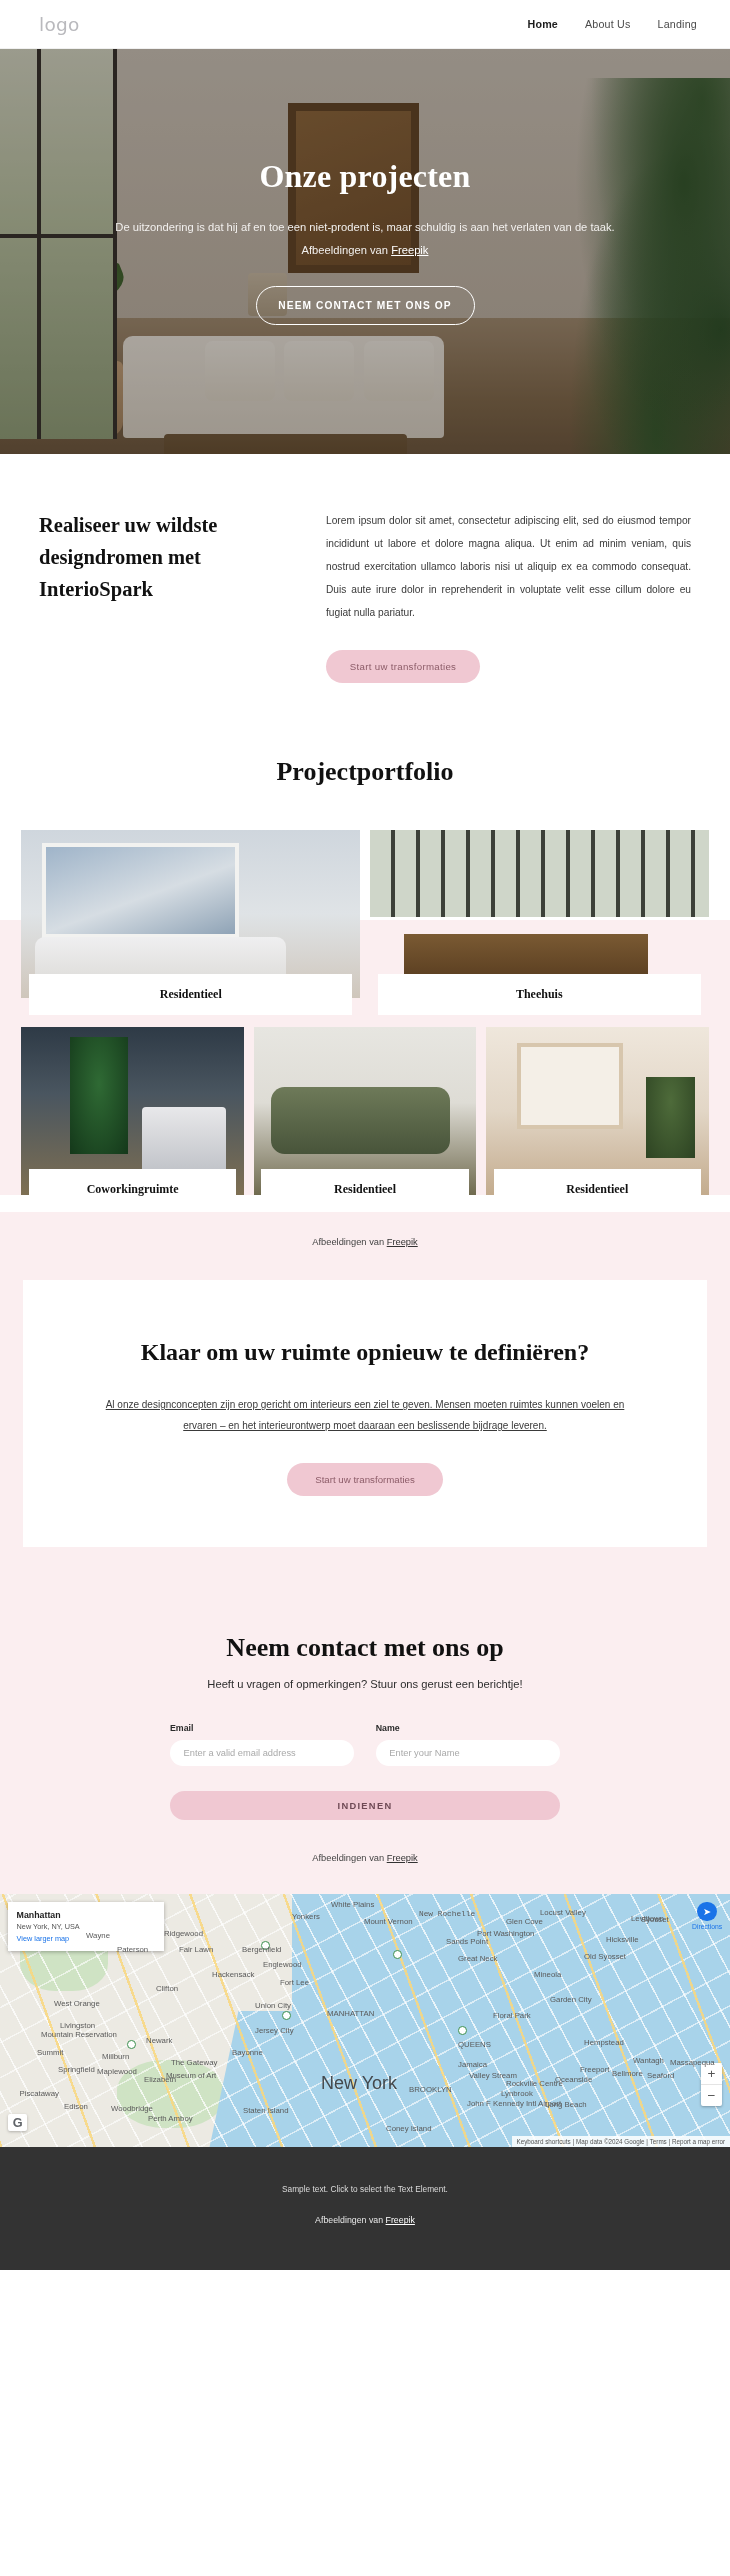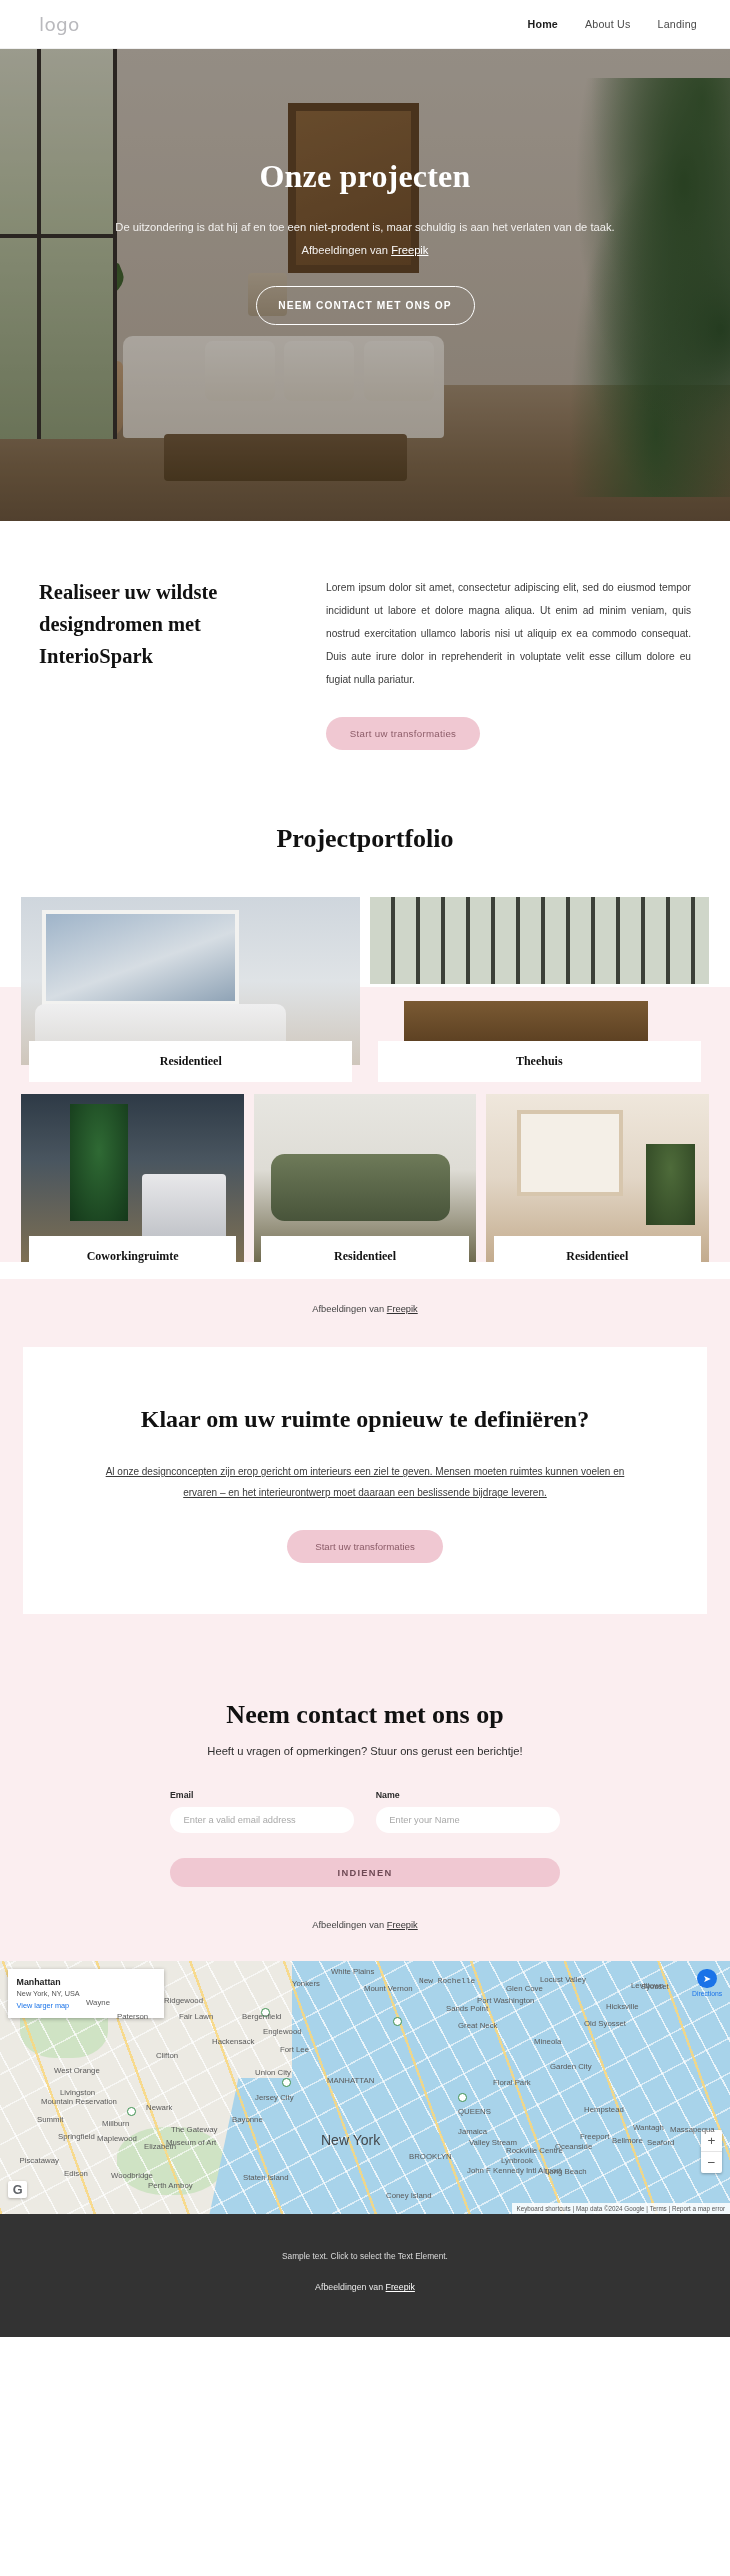--- a/index.html
+++ b/index.html
@@ -37,21 +37,21 @@
     font-weight: 700;
     color: #1c1c1c;
     letter-spacing: 0.2px;
     cursor: pointer;
   }
   .nav-item.muted { font-weight: 400; color: #4a4a4a; }
 
   
   .hero {
     position: relative;
-    height: 472px;
+    height: 405px;
     overflow: hidden;
     background: #8b5cf6;
   }
   .hero-photo { position: absolute; inset: 0; }
   .hp-wall {
     position: absolute; inset: 0;
     background:
       linear-gradient(180deg,#cfc7bb 0%, #c6bcae 40%, #b8ac9c 100%);
   }
   .hp-floor {
@@ -429,22 +429,22 @@
   .map-dir-circle {
     width: 19.5px; height: 19.5px; border-radius: 50%;
     background: #1a73e8; margin: 0 auto 1.9px;
     display: flex; align-items: center; justify-content: center;
     color: #fff; font-size: 9.7px;
   }
   .map-label {
     position: absolute; font-size: 7.8px; color: #5a5a5a;
   }
   .map-ny {
-    position: absolute; left: 321px; top: 171px;
-    font-size: 14px; color: #44484c; font-weight: 400;
+    position: absolute; left: 321px; top: 179px;
+    font-size: 18px; color: #44484c; font-weight: 400;
   }
   .map-zoom {
     position: absolute; right: 7.8px; bottom: 41px;
     width: 21.4px; background: #fff; border-radius: 1.9px;
     box-shadow: 0 1px 2.9px rgba(0,0,0,.3);
   }
   .map-zoom div {
     height: 21.4px; display: flex; align-items: center; justify-content: center;
     font-size: 13.6px; color: #555; cursor: pointer;
   }

